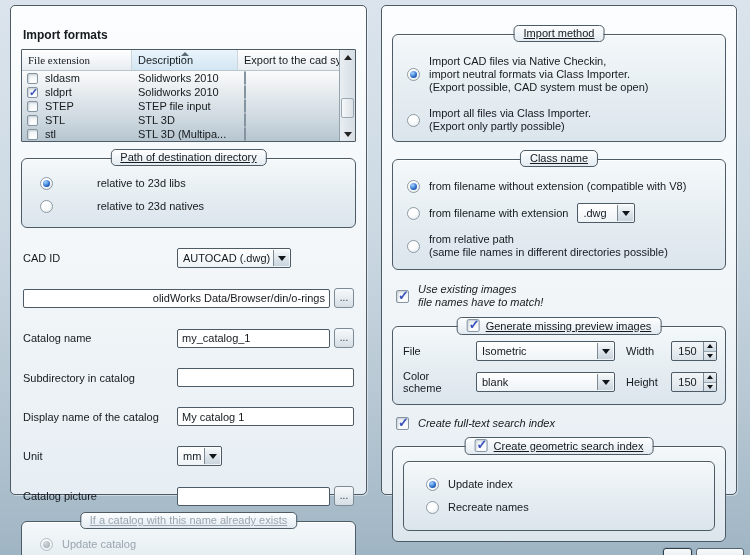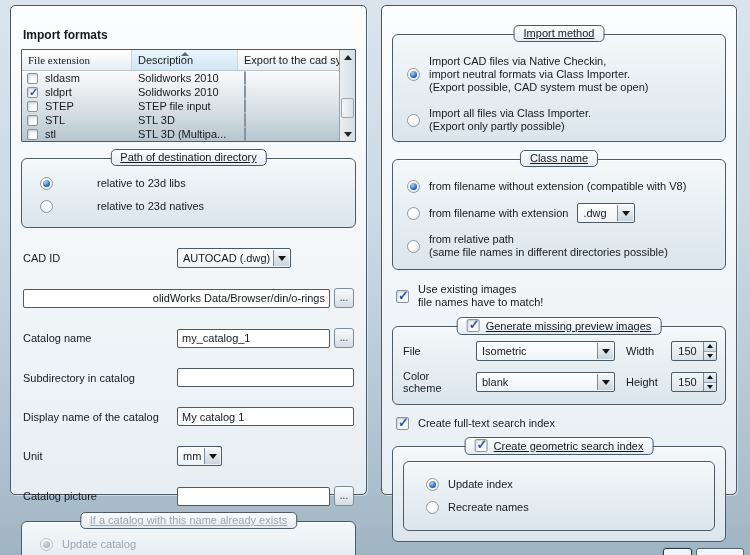--- a/index.html
+++ b/index.html
@@ -117,21 +117,21 @@
   #path-group { margin-top:16px; padding:12px 8px 4px; }
   #path-group .radio-row { margin:6px 4px 10px 10px;gap:44px; }
 
   #exists-group { margin-top:15px; padding:10px 8px 6px; }
   #exists-group .radio-row { margin:6px 4px 10px 10px; }
 
   
   #import-method-group { margin-top:8px; padding:12px 8px 8px; }
   #class-name-group { margin-top:17px; padding:12px 8px 10px; }
   .cb-row { display:flex; align-items:center; gap:9px; margin:13px 2px 0 4px; }
-  .cb-row .lines { line-height:13px; }
+  .cb-row .lines { line-height:13px;font-style:italic; }
   #preview-group { margin-top:17px; padding:14px 8px 8px; }
   .pg-row { display:flex; align-items:center; gap:7px; margin:0 0 9px 2px; }
   .pg-lab1 { width:66px; flex:none; }
   .pg-lab1b { width:66px; flex:none; }
   .pg-combo { flex:1; }
   .pg-lab2 { width:38px; flex:none; text-align:left; margin-left:4px; }
   #fulltext-row { margin-top:12px; }
   #geometric-group { margin-top:16px; padding:12px 10px 10px; }
   #geo-exists-group { margin-top:2px; padding:12px 8px 6px; }
   #geo-exists-group .radio-row { margin:4px 4px 10px 14px; }

